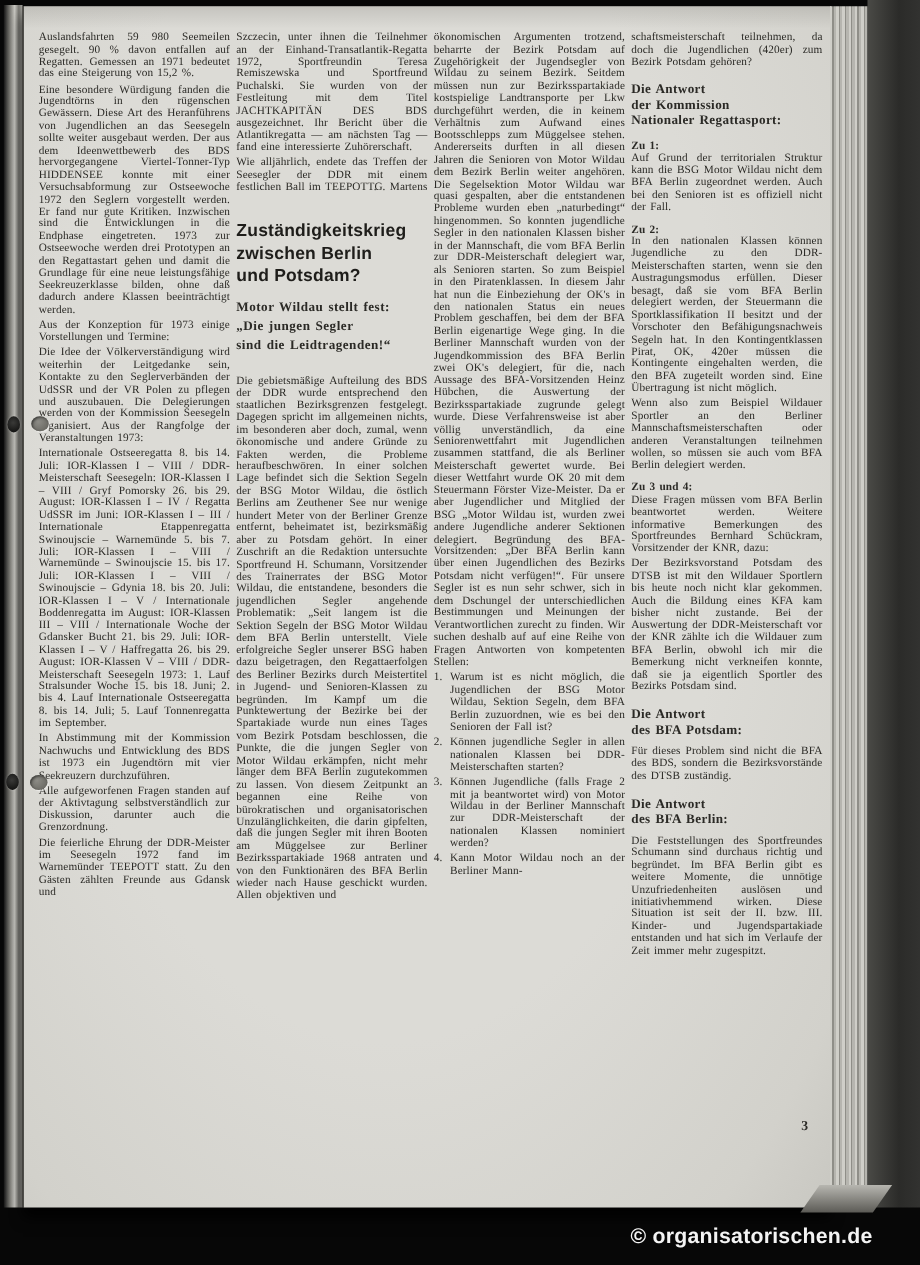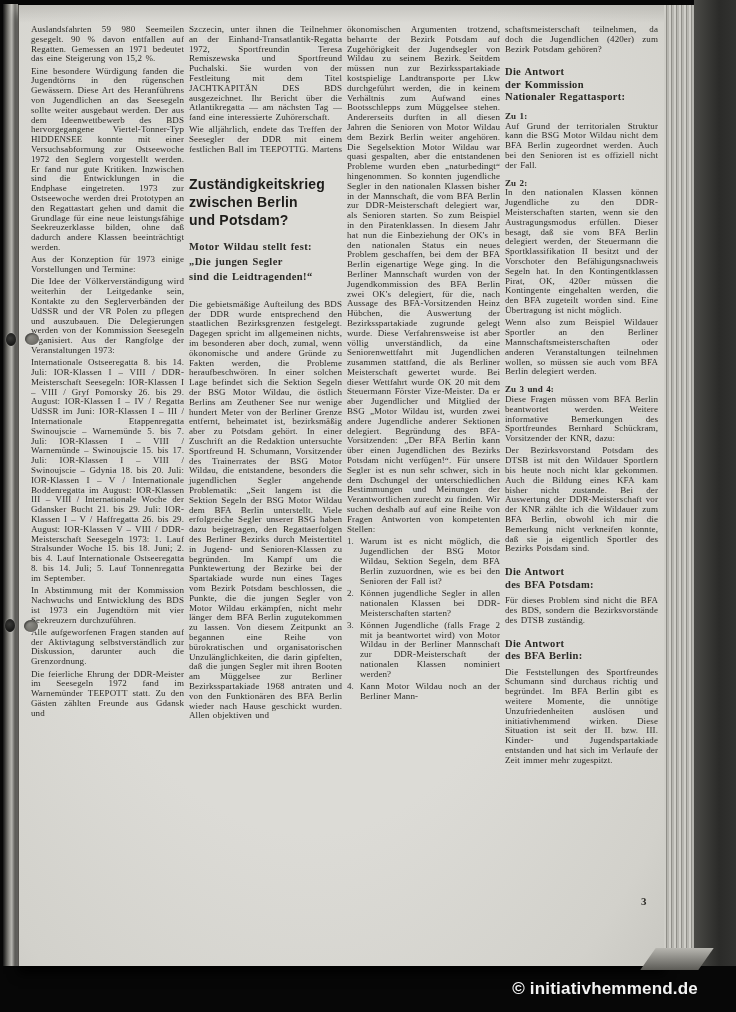--- a/index.html
+++ b/index.html
@@ -127,14 +127,14 @@
     <div class="page-number">3</div>
   </div>
 
   <div class="page-stack"></div>
   <div class="dark-right"></div>
   <div class="stack-corner"></div>
 
   <div class="hole on-spine" style="left:6px;top:333px;"></div>
   <div class="hole on-spine" style="left:5px;top:619px;"></div>
 
-  <div class="watermark">© initiativhemmend.de</div>
+  <div class="watermark">© organisatorischen.de</div>
 </div>
 
 </body></html>

